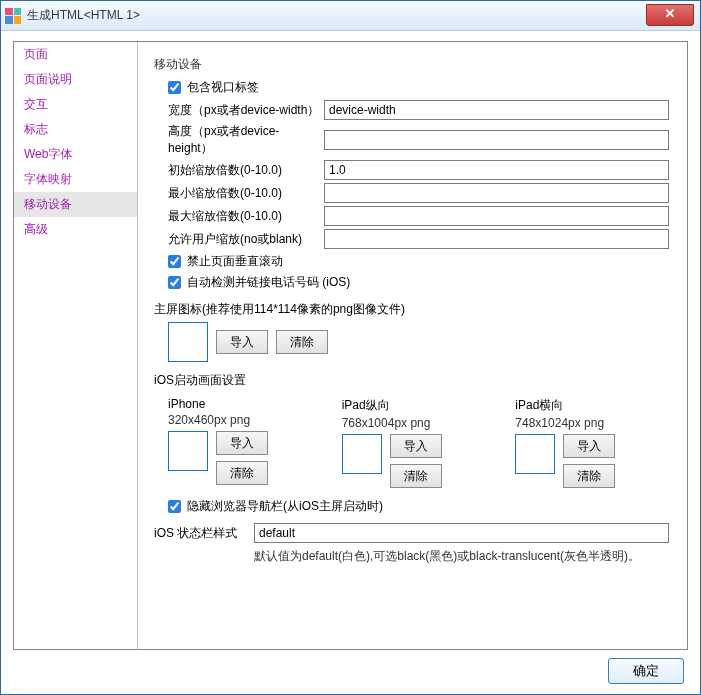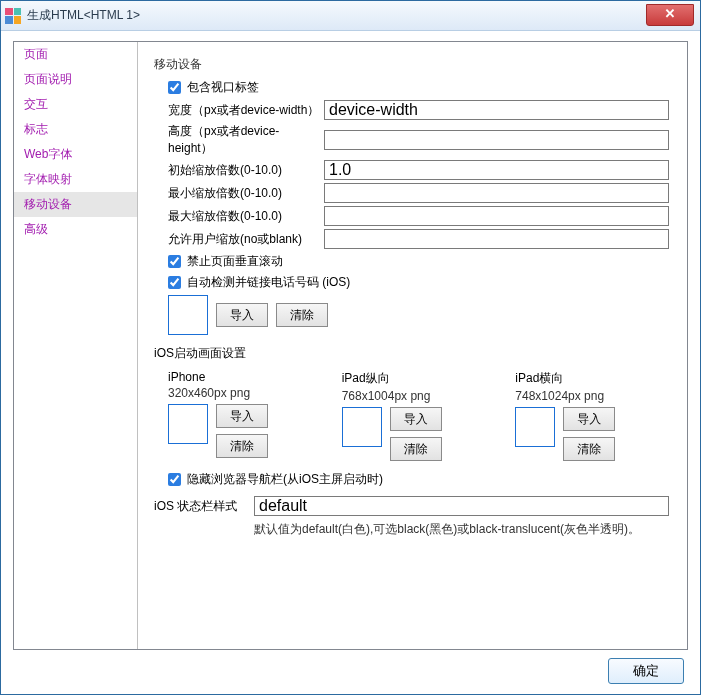--- a/index.html
+++ b/index.html
@@ -106,21 +106,21 @@
   }
   .row .lbl {
     width: 170px;
     padding-left: 14px;
   }
   .row input[type="text"] {
     flex: 1;
     border: 1px solid #7a7a7a;
     height: 20px;
     padding: 1px 4px;
-    font-size: 16px;
+    font-size: 12px;
   }
   .chk-row {
     display: flex;
     align-items: center;
     margin: 4px 0;
   }
   .chk-row input[type="checkbox"]{ margin: 0 6px 0 0; accent-color:#2b7de1;}
   .indent { padding-left: 14px; }
   .section-label {
     margin: 10px 0 4px 0;
@@ -161,21 +161,21 @@
   }
   .col .btns { display:flex; flex-direction:column; gap:6px; }
   .status-row {
     display: flex;
     align-items: flex-start;
     margin: 8px 0 2px 0;
   }
   .status-row .slbl { width: 100px; padding-top:2px; }
   .status-row .sval { flex:1; }
   .status-row input[type="text"]{
-    width:100%; border:1px solid #7a7a7a; height:20px; padding:1px 4px; font-size:16px;
+    width:100%; border:1px solid #7a7a7a; height:20px; padding:1px 4px; font-size:12px;
   }
   .hint { color:#333; margin-top:4px; line-height:1.5; }
   .footer {
     display:flex;
     justify-content:flex-end;
     padding: 8px 4px 2px 0;
   }
   .ok-btn {
     min-width: 76px;
     height: 26px;
@@ -252,20 +252,21 @@
 
           <div class="chk-row indent">
             <input type="checkbox" checked="" style="">
             <span>禁止页面垂直滚动</span>
           </div>
           <div class="chk-row indent">
             <input type="checkbox" checked="" style="">
             <span>自动检测并链接电话号码 (iOS)</span>
           </div>
 
+          <div class="section-label">主屏图标(推荐使用114*114像素的png图像文件)</div>
           <div class="thumb-row">
             <div class="thumb"></div>
             <button class="btn">导入</button>
             <button class="btn">清除</button>
           </div>
 
           <div class="section-label">iOS启动画面设置</div>
           <div class="col3">
             <div class="col">
               <div class="h1">iPhone</div>

